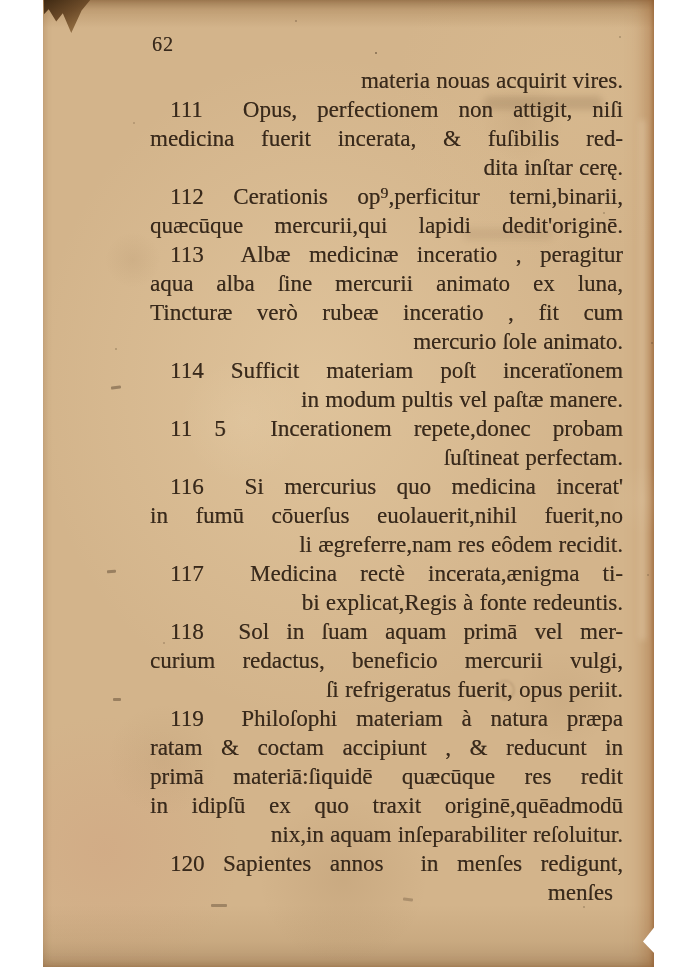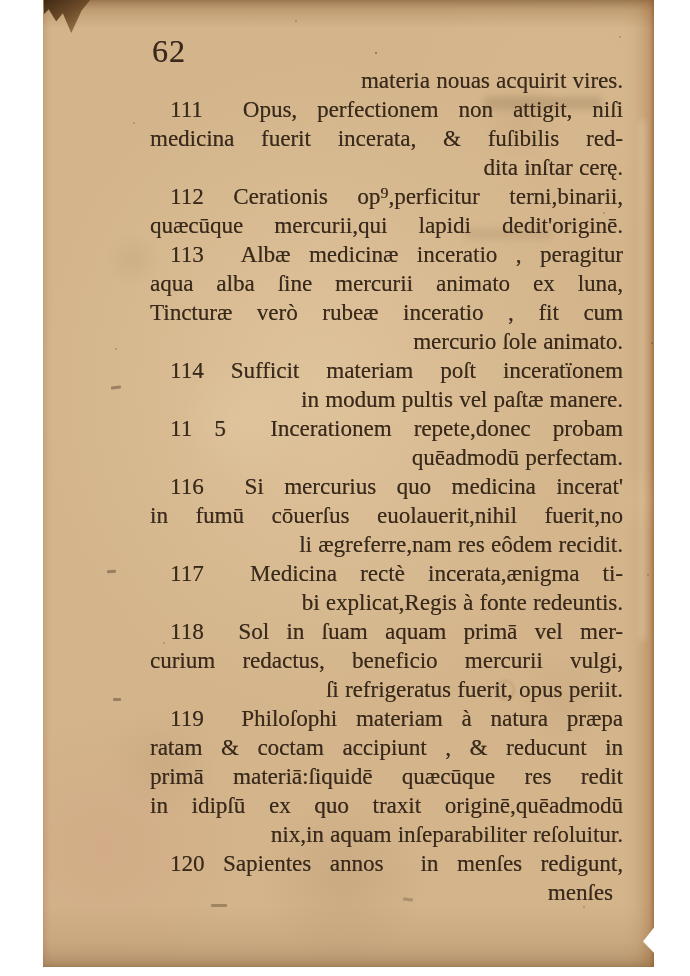--- a/index.html
+++ b/index.html
@@ -46,21 +46,21 @@
   }
   .torn-corner {
     position: absolute; left: 1px; top: -1px;
     width: 47px; height: 34px;
     background: linear-gradient(150deg, var(--torn_corner, #3d2812), #6b4a28 45%, #8a663c 72%, #a1805a);
     clip-path: polygon(0 0, 100% 0, 80% 34%, 58% 100%, 40% 42%, 26% 66%, 10% 30%, 0 45%);
     filter: blur(0.4px);
   }
   .page-number {
     position: absolute; left: 109px; top: 33px;
-    font-size: 32px; color: var(--ink, #38291b);
+    font-size: 20px; color: var(--ink, #38291b);
     letter-spacing: 1px;
     text-shadow: 0.3px 0.3px 0.6px rgba(56,41,27,0.6);
     text-align: center;
   }
   .text-block {
     position: absolute; left: 107px; top: 66px;
     width: 473px;
     color: var(--ink, #38291b);
     font-size: 23px;
     line-height: 29px;
@@ -150,21 +150,21 @@
         <div class="line left">dita inſtar cerę.</div>
         <div class="line justify indent">112 Cerationis op⁹,perficitur terni,binarii,</div>
         <div class="line justify">quæcūque mercurii,qui lapidi dedit'originē.</div>
         <div class="line justify indent">113&nbsp;&nbsp;Albæ medicinæ inceratio , peragitur</div>
         <div class="line justify">aqua alba ſine mercurii animato ex luna,</div>
         <div class="line justify">Tincturæ verò rubeæ inceratio , fit cum</div>
         <div class="line left">mercurio ſole animato.</div>
         <div class="line justify indent">114 Sufficit materiam poſt inceratïonem</div>
         <div class="line left">in modum pultis vel paſtæ manere.</div>
         <div class="line justify indent">11 5&nbsp;&nbsp;Incerationem repete,donec probam</div>
-        <div class="line left">quēadmodū perfectam.</div>
+        <div class="line left">ſuſtineat perfectam.</div>
         <div class="line justify indent">116&nbsp;&nbsp;Si mercurius quo medicina incerat'</div>
         <div class="line justify">in fumū cōuerſus euolauerit,nihil fuerit,no</div>
         <div class="line left">li ægreferre,nam res eôdem recidit.</div>
         <div class="line justify indent">117&nbsp;&nbsp;Medicina rectè incerata,ænigma ti-</div>
         <div class="line left">bi explicat,Regis à fonte redeuntis.</div>
         <div class="line justify indent">118&nbsp;&nbsp;Sol in ſuam aquam primā vel mer-</div>
         <div class="line justify">curium redactus, beneficio mercurii vulgi,</div>
         <div class="line left">ſi refrigeratus fuerit, opus periit.</div>
         <div class="line justify indent">119&nbsp;&nbsp;Philoſophi materiam à natura præpa</div>
         <div class="line justify">ratam &amp; coctam accipiunt , &amp; reducunt in</div>

